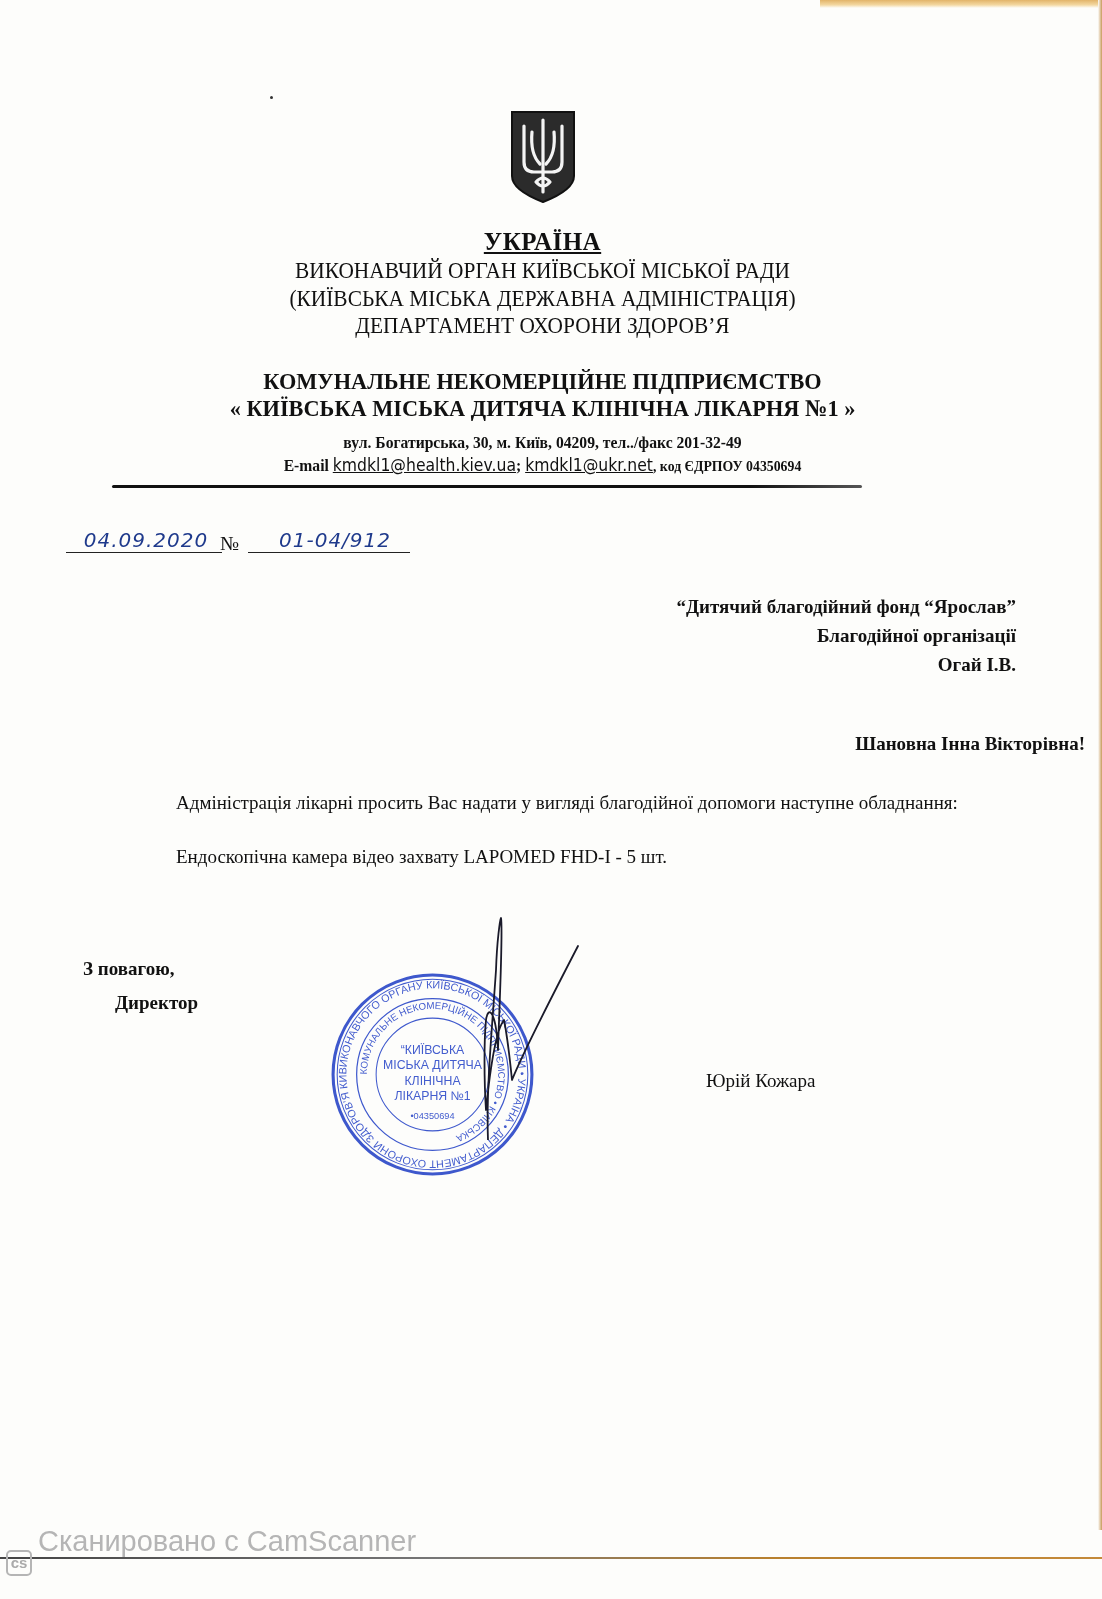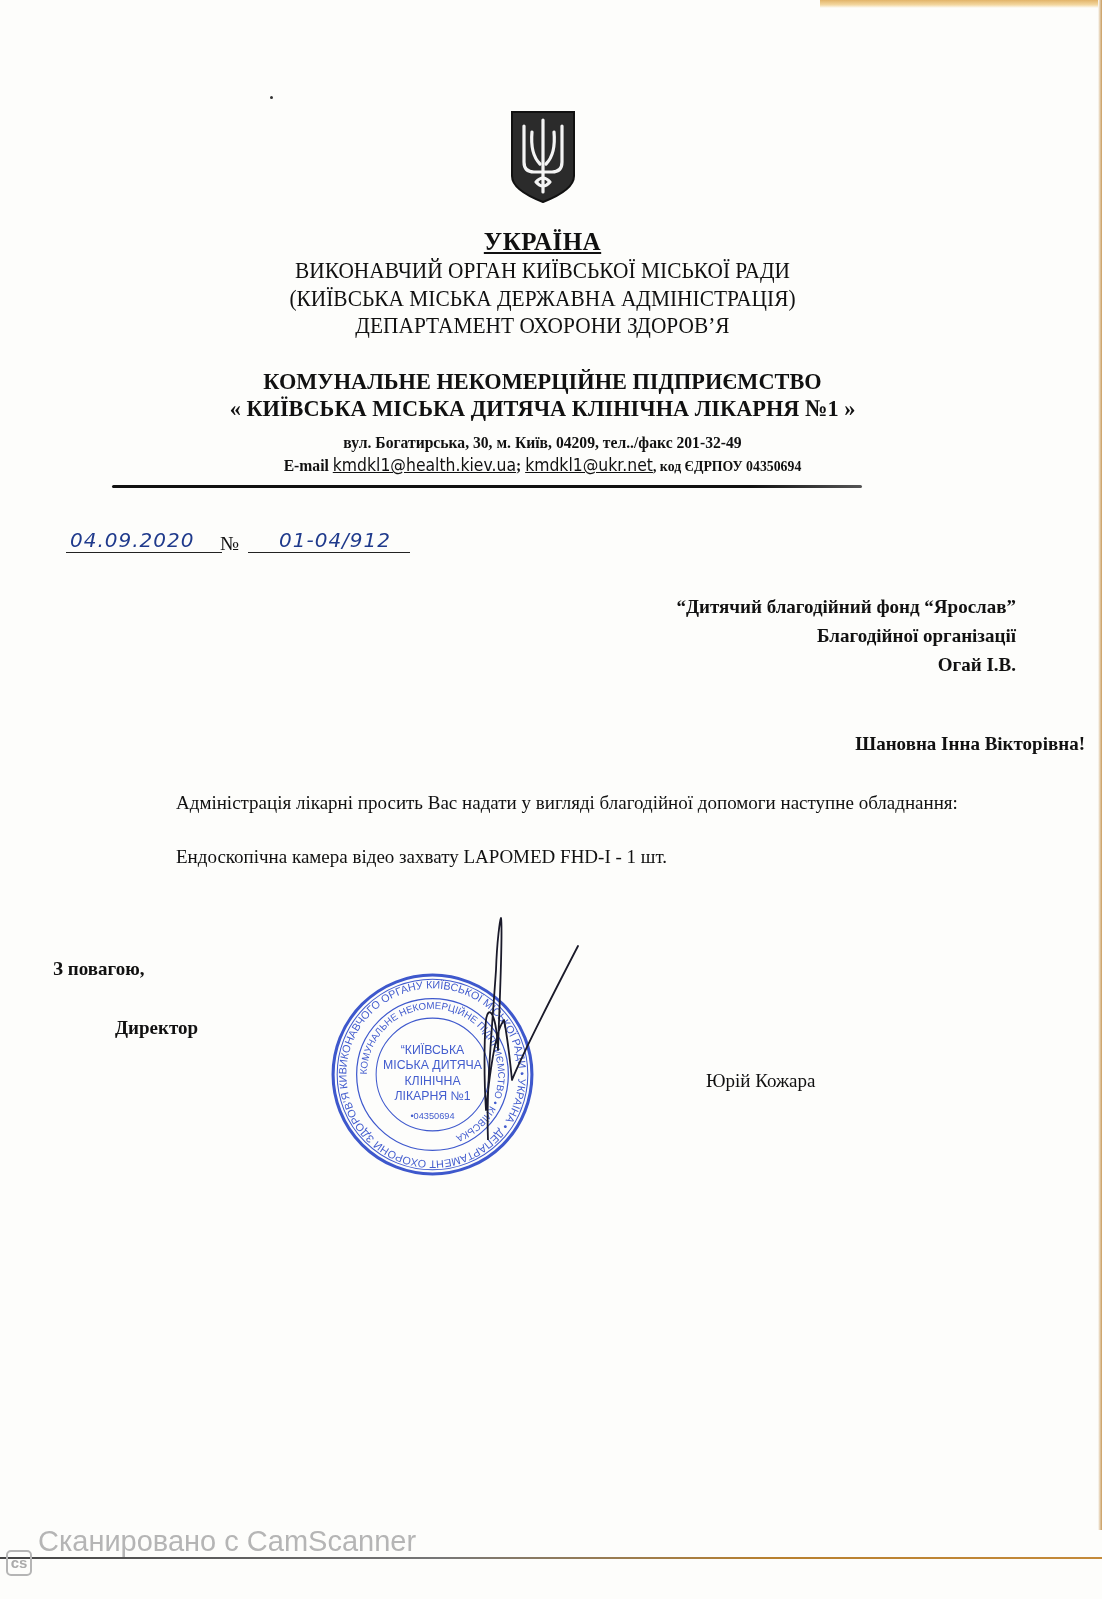--- a/index.html
+++ b/index.html
@@ -34,37 +34,37 @@
   .addr { top: 433px; font-size: 17px; font-weight: bold; transform: scaleX(0.92); }
   .email { top: 455px; font-size: 17px; font-weight: bold; transform: scaleX(0.92); }
   .email .mail { font-family: "DejaVu Sans", sans-serif; font-weight: normal; text-decoration: underline; font-size: 17px; }
   .email .code { font-size: 15px; }
   .hr {
     position: absolute; left: 112px; top: 485px; width: 750px; height: 3px;
     background: linear-gradient(90deg, #111 0%, #111 85%, #555 100%);
     border-radius: 2px;
   }
   .regline { position: absolute; top: 528px; font-family: "DejaVu Sans", sans-serif; font-style: italic; color: #1f3a8c; font-size: 20px; letter-spacing: 1px; }
-  .reg-date { left: 66px; width: 152px; border-bottom: 1.5px solid #222; padding-left: 4px; }
+  .reg-date { left: 66px; width: 152px; border-bottom: 1.5px solid #222; padding-left: 4px; text-align: center; }
   .reg-no-label { position: absolute; left: 220px; top: 532px; font-size: 20px; font-family: "Liberation Serif", serif; color: #111; }
   .reg-no { left: 248px; width: 150px; border-bottom: 1.5px solid #222; padding-left: 12px; text-align: center; }
   .addressee {
     position: absolute; right: 86px; top: 592px; text-align: right;
     font-size: 19px; font-weight: bold; line-height: 29px;
   }
   .addressee div { transform-origin: right; }
   .salutation { position: absolute; left: 0; width: 1085px; top: 733px; text-align: right; font-size: 19px; font-weight: bold; }
   .body-p {
     position: absolute; left: 66px; width: 948px; top: 790px;
     font-size: 19px; line-height: 26px; text-align: justify; text-align-last: left;
   }
   .body-p .indent { display: inline-block; width: 110px; }
   .item { position: absolute; left: 176px; top: 846px; font-size: 19px; }
-  .closing { position: absolute; left: 53px; top: 958px; font-size: 19px; font-weight: bold; }
-  .position { position: absolute; left: 115px; top: 1017px; font-size: 19px; font-weight: bold; }
+  .closing { position: absolute; left: 83px; top: 958px; font-size: 19px; font-weight: bold; }
+  .position { position: absolute; left: 115px; top: 992px; font-size: 19px; font-weight: bold; }
   .director-name { position: absolute; left: 706px; top: 1070px; font-size: 19px; font-weight: normal; }
   .stamp { position: absolute; left: 330px; top: 972px; width: 205px; height: 205px; }
   .signature { position: absolute; left: 400px; top: 910px; width: 200px; height: 230px; }
   .watermark {
     position: absolute; left: 6px; top: 1523px; height: 36px;
     display: flex; align-items: center; gap: 6px;
     color: #b5b5b5; font-family: "Liberation Sans", sans-serif; font-size: 29px;
   }
   .cs-icon {
     width: 26px; height: 26px; border: 2px solid #b5b5b5; border-radius: 5px;
@@ -112,21 +112,21 @@
 
 <div class="addressee">
   <div>“Дитячий благодійний фонд “Ярослав”</div>
   <div>Благодійної організації</div>
   <div>Огай І.В.</div>
 </div>
 
 <div class="salutation">Шановна Інна Вікторівна!</div>
 
 <div class="body-p"><span class="indent"></span><span>Адміністрація лікарні просить Вас надати у вигляді благодійної допомоги наступне обладнання:</span></div>
-<div class="item">Ендоскопічна камера відео захвату  LAPOMED FHD-I  -  1 шт.</div>
+<div class="item">Ендоскопічна камера відео захвату  LAPOMED FHD-I  -  5 шт.</div>
 
 <div class="closing">З повагою,</div>
 <div class="position">Директор</div>
 <div class="director-name">Юрій Кожара</div>
 
 <svg class="stamp" viewBox="0 0 200 200">
   <defs>
     <path id="outerRing" d="M100,100 m-84,0 a84,84 0 1,1 168,0 a84,84 0 1,1 -168,0"></path>
     <path id="innerRing" d="M100,100 m-64,0 a64,64 0 1,1 128,0 a64,64 0 1,1 -128,0"></path>
   </defs>

